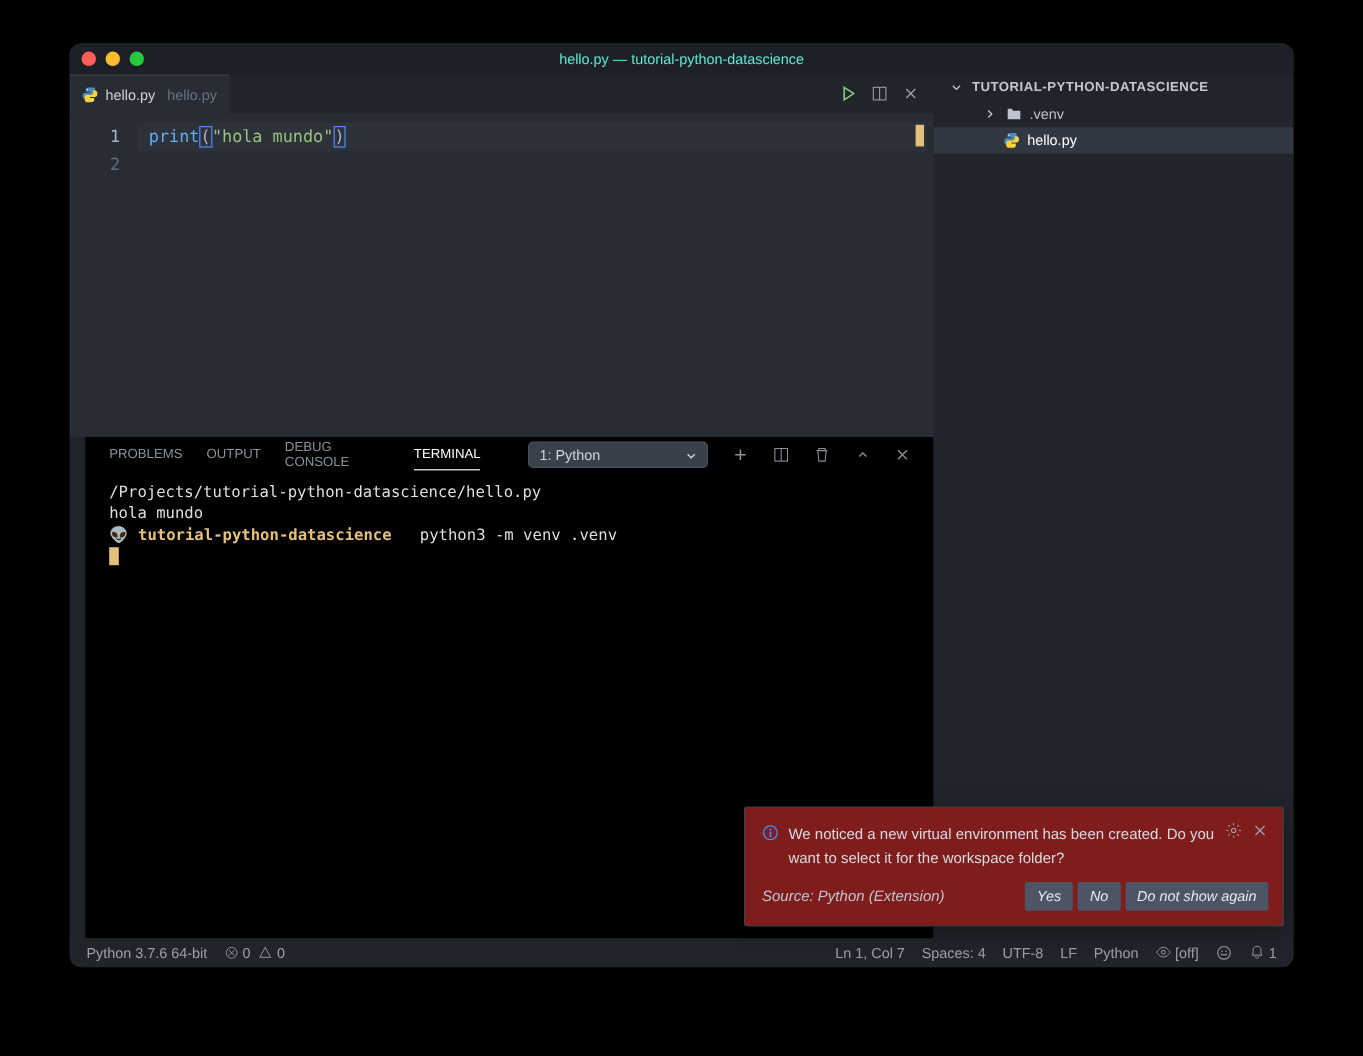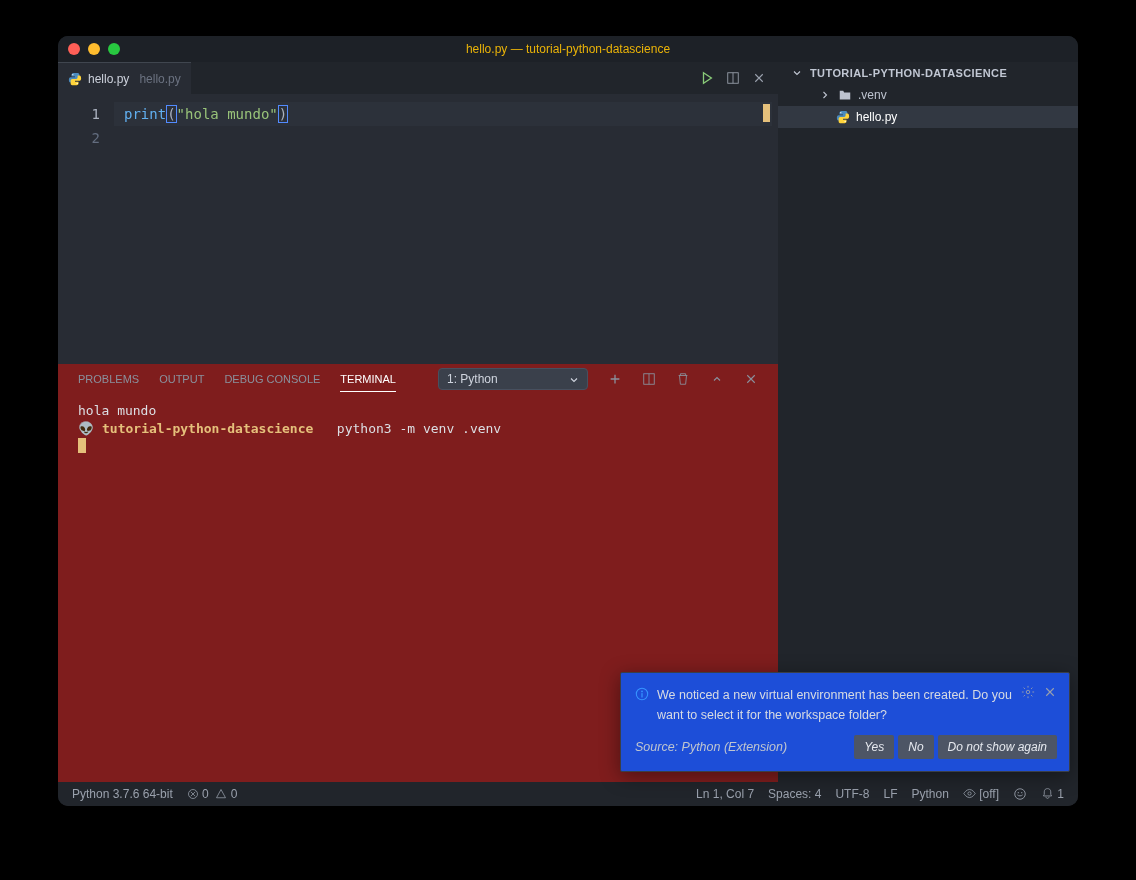--- a/index.html
+++ b/index.html
@@ -2,57 +2,57 @@
 <html><head>
 <meta charset="utf-8">
 <style>
 * { margin:0; padding:0; box-sizing:border-box; }
 body { background:#000; width:1136px; height:880px; font-family:-apple-system,BlinkMacSystemFont,"Segoe UI",sans-serif; font-size:13px; color:#ccc; overflow:hidden; }
 .window { position:absolute; left:58px; top:36px; width:1020px; height:770px; background:#21252b; border-radius:10px; overflow:hidden; display:flex; flex-direction:column; box-shadow:0 0 0 1px rgba(0,0,0,.5); }
 .titlebar { height:26px; display:flex; align-items:center; position:relative; background:#1d2127; }
 .traffic { position:absolute; left:10px; top:7px; display:flex; gap:8px; }
 .traffic span { width:12px; height:12px; border-radius:50%; display:block; }
 .tc-red{background:#ff5f57}.tc-yel{background:#febc2e}.tc-grn{background:#28c840}
-.title-text { margin:0 auto; color:#eab308; font-size:12px; }
+.title-text { margin:0 auto; color:#5eead4; font-size:12px; }
 .body { flex:1; display:flex; }
 .main { flex:1; display:flex; flex-direction:column; }
 .sidebar { width:300px; background:#21252b; display:flex; flex-direction:column; }
 .tabs { height:32px; display:flex; align-items:stretch; background:#21252b; }
 .tab { display:flex; align-items:center; gap:6px; padding:0 10px; background:#282c34; border-top:1px solid #40464f;}
 .py-icon { width:14px; height:14px; display:inline-flex; align-items:center;}
 .tab-name{color:#cdd2dc; font-size:12px;} .tab-sub{color:#6b7280;font-size:12px;margin-left:4px;}
 .tab-actions{margin-left:auto; display:flex; gap:12px; padding-right:12px; align-items:center; color:#9aa1ad;}
 .icon{width:14px;height:14px;display:inline-flex;align-items:center;justify-content:center;}
 .editor{flex:0 0 270px; background:#282c34; display:flex; font-family:"SF Mono","Menlo","Consolas",monospace; font-size:14px; position:relative;}
 .gutter{width:56px; text-align:right; color:#636d7f; padding:8px 14px 0 0; line-height:24px;}
 .code{padding:8px 0 0 10px; line-height:24px;}
 .hl-line{position:absolute; left:56px; right:6px; top:8px; height:24px; background:#2c313a; }
 .code-content{position:relative;}
 .tok-fn{color:#61afef}.tok-pn{color:#abb2bf}.tok-str{color:#98c379}.tok-br{border:1px solid #528bff; padding:0 0;}
 .cursor{display:inline-block;width:7px;height:18px;background:#e5c07b;vertical-align:middle;position:absolute;right:8px;top:10px;}
-.panel{flex:1; background:#7f1d1d; display:flex; flex-direction:column;}
+.panel{flex:1; background:#000000; display:flex; flex-direction:column;margin-left:13px;}
 .panel-tabs{height:30px;display:flex;align-items:center;gap:20px;padding:0 20px;color:#8a919d;font-size:11px;}
 .ptab{cursor:pointer;}
 .ptab.active{color:#fff;border-bottom:1px solid #fff;padding-bottom:6px;margin-top:6px;}
 .panel-tabs .spacer{flex:1}
 .term-select{background:#3a404b;border:1px solid #47505f;border-radius:4px;height:22px;display:flex;align-items:center;padding:0 22px 0 8px;font-size:12px;color:#cfd4de;position:relative;min-width:150px;}
 .term-select .chev{position:absolute;right:6px;top:4px;}
 .terminal{flex:1;padding:8px 20px;font-family:"SF Mono","Menlo","Consolas",monospace;font-size:13px;line-height:18px;color:#dcdfe4;}
 .term-prompt{color:#e5c07b;font-weight:bold;}
 .term-alien{color:#9aa1ad;}
 .term-caret{display:inline-block;width:8px;height:15px;background:#e5c07b;}
 .explorer-hdr{height:32px;display:flex;align-items:center;padding:0 18px;color:#bdc3cf;font-size:11px;letter-spacing:.5px;}
 .tree{padding:0 0;}
 .tree-row{height:22px;display:flex;align-items:center;padding-left:12px;gap:6px;color:#bdc3cf;font-size:12px;}
 .tree-row.root{color:#c1c7d3;font-size:11px;letter-spacing:.4px;font-weight:600;}
 .tree-row.selected{background:#323842;color:#fff;}
 .tree-row .indent1{width:22px;}
 .statusbar{height:24px;background:#21252b;display:flex;align-items:center;padding:0 14px;font-size:12px;color:#9aa1ad;gap:14px;}
 .statusbar .right{margin-left:auto;display:flex;gap:14px;align-items:center;}
-.notification{position:absolute;right:8px;bottom:34px;width:450px;background:#1d4ed8;border:1px solid #3a3f48;border-radius:2px;padding:12px 12px 12px 14px;box-shadow:0 4px 20px rgba(0,0,0,.4);}
+.notification{position:absolute;right:8px;bottom:34px;width:450px;background:#7f1d1d;border:1px solid #3a3f48;border-radius:2px;padding:12px 12px 12px 14px;box-shadow:0 4px 20px rgba(0,0,0,.4);}
 .notif-top{display:flex;gap:8px;}
 .notif-icon{color:#3794ff;flex-shrink:0;margin-top:2px;}
 .notif-msg{flex:1;color:#d7dbe2;font-size:12.5px;line-height:20px;}
 .notif-ctrls{display:flex;gap:8px;align-items:flex-start;color:#9aa1ad;}
 .notif-bottom{display:flex;align-items:center;margin-top:10px;font-style:italic;}
 .notif-src{font-size:12.5px;color:#bfc5cf;}
 .notif-btns{margin-left:auto;display:flex;gap:4px;}
 .btn{background:#4d5565;color:#e6e9ef;border-radius:2px;padding:5px 10px;font-size:12px;cursor:pointer;}
 svg{display:block;}
 </style>
@@ -156,20 +156,21 @@
                 <path fill="none" stroke="currentColor" stroke-width="1.5" d="M4 10l4-4 4 4"></path>
               </svg>
             </span>
           <span class="icon">
               <svg width="12" height="12" viewBox="0 0 16 16">
                 <path stroke="currentColor" stroke-width="1.5" d="M3 3l10 10M13 3L3 13"></path>
               </svg>
             </span>
         </div>
         <div class="terminal">
+          <div>/Projects/tutorial-python-datascience/hello.py</div>
           <div>hola mundo</div>
           <div>
             <span class="term-alien">👽</span>
             <span class="term-prompt">tutorial-python-datascience</span>
             &nbsp;&nbsp;<span>python3 -m venv .venv</span>
           </div>
           <div><span class="term-caret"></span></div>
         </div>
       </div>
 

